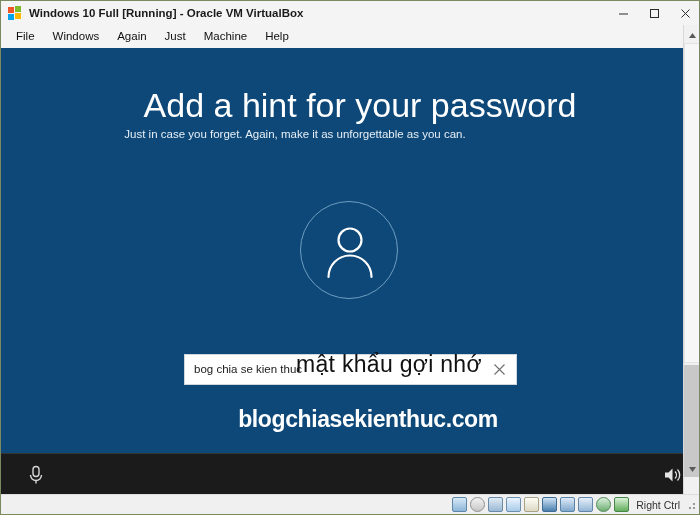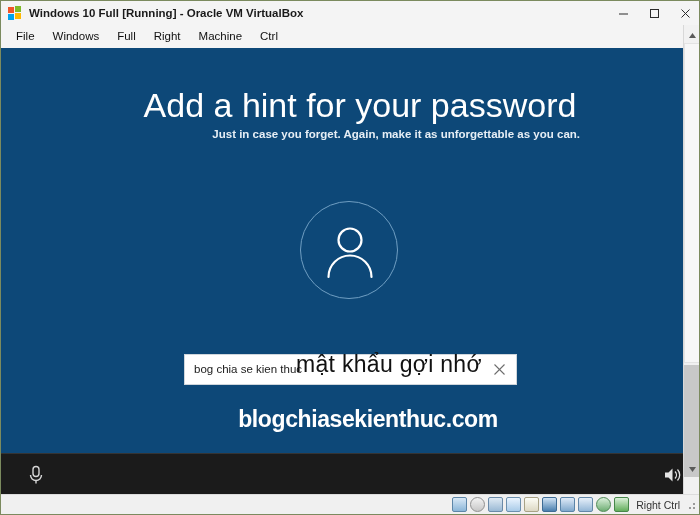--- a/index.html
+++ b/index.html
@@ -80,22 +80,22 @@
   }
 
   .oobe-title {
     position: absolute; left: 0; top: 38px;
     width: 700px; text-align: center;
     font-size: 34px; font-weight: 300;
     color: #ffffff; letter-spacing: 0px;
   }
   .oobe-sub {
     position: absolute; left: 0; top: 80px;
-    width: 570px; text-align: right;
-    font-size: 11.5px; color: #e6eef5; font-weight: 700;
+    width: 570px; text-align: center;
+    font-size: 11.5px; color: #e6eef5; font-weight: 400;
   }
 
   .avatar-wrap {
     position: absolute; left: 290px; top: 153px;
     width: 100px; height: 100px;
   }
   .avatar-ring {
     position: absolute; left: 0; top: 0;
     width: 98px; height: 98px;
     border: 1px solid #6f9ec2;
@@ -280,24 +280,24 @@
           <line x1="1.5" y1="1.5" x2="9.5" y2="9.5" stroke="currentColor" stroke-width="1"></line>
           <line x1="9.5" y1="1.5" x2="1.5" y2="9.5" stroke="currentColor" stroke-width="1"></line>
         </svg>
       </div>
     </div>
   </div>
 
   <div class="vbox-menubar">
     <div class="menu-item">File</div>
     <div class="menu-item">Windows</div>
-    <div class="menu-item">Full</div>
-    <div class="menu-item">Right</div>
+    <div class="menu-item">Again</div>
+    <div class="menu-item">Just</div>
     <div class="menu-item">Machine</div>
-    <div class="menu-item">Ctrl</div>
+    <div class="menu-item">Help</div>
   </div>
 
   <div class="vm-screen">
 
     <div class="oobe">
 
       <div class="oobe-title">Add a hint for your password</div>
       <div class="oobe-sub">Just in case you forget. Again, make it as unforgettable as you can.</div>
 
       <div class="avatar-wrap">

